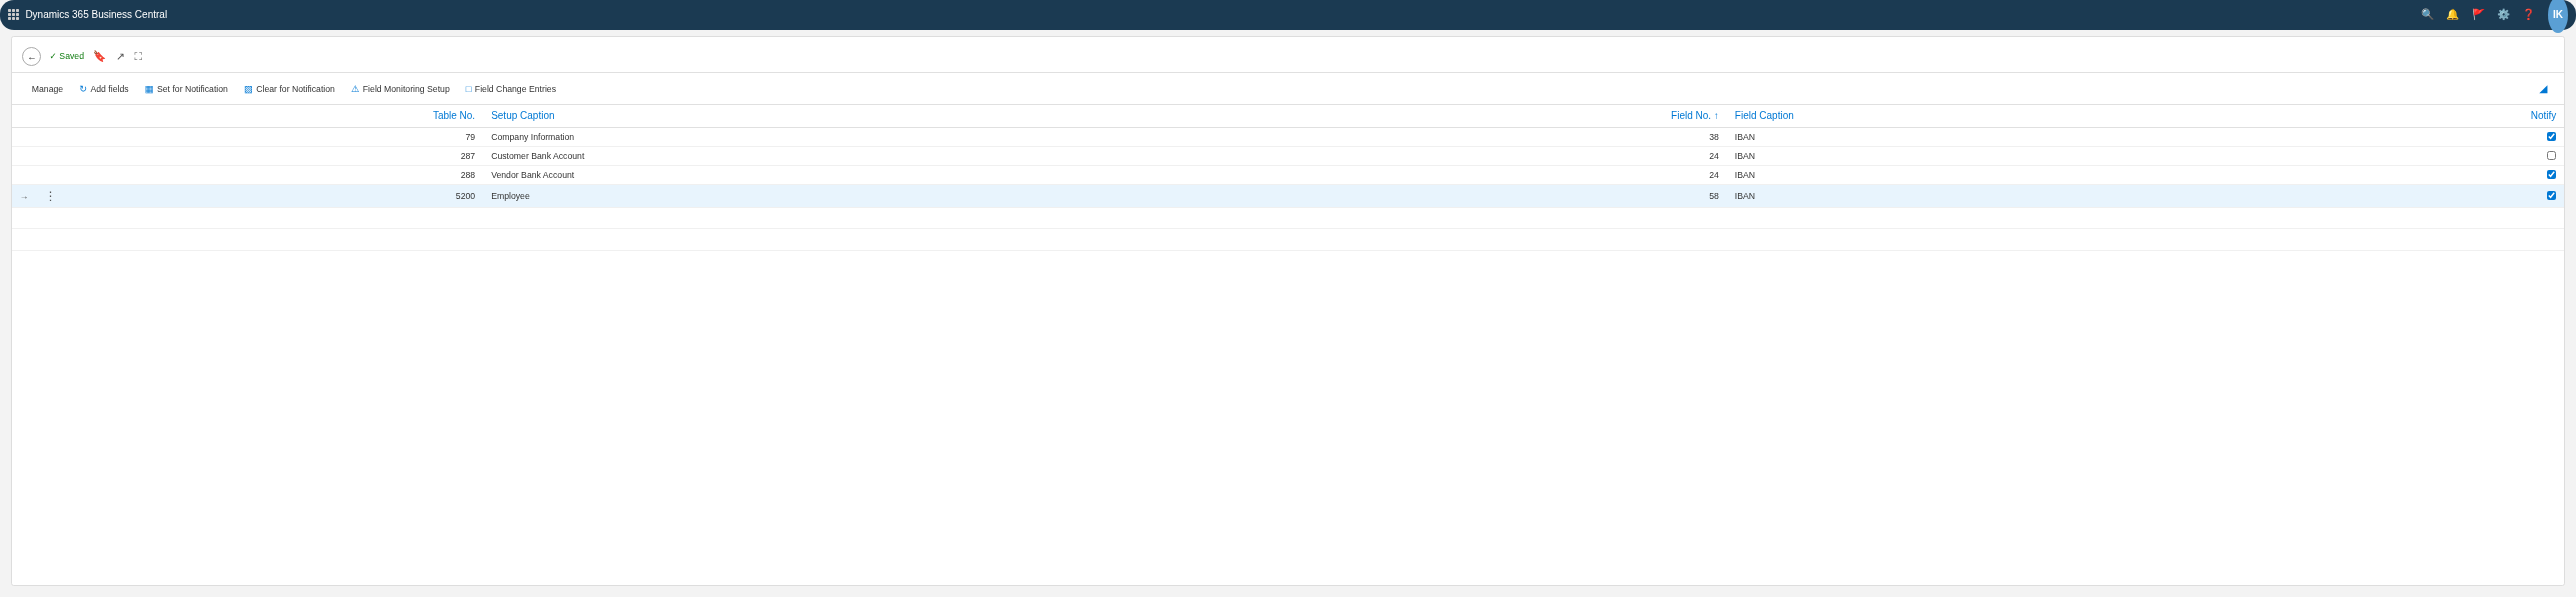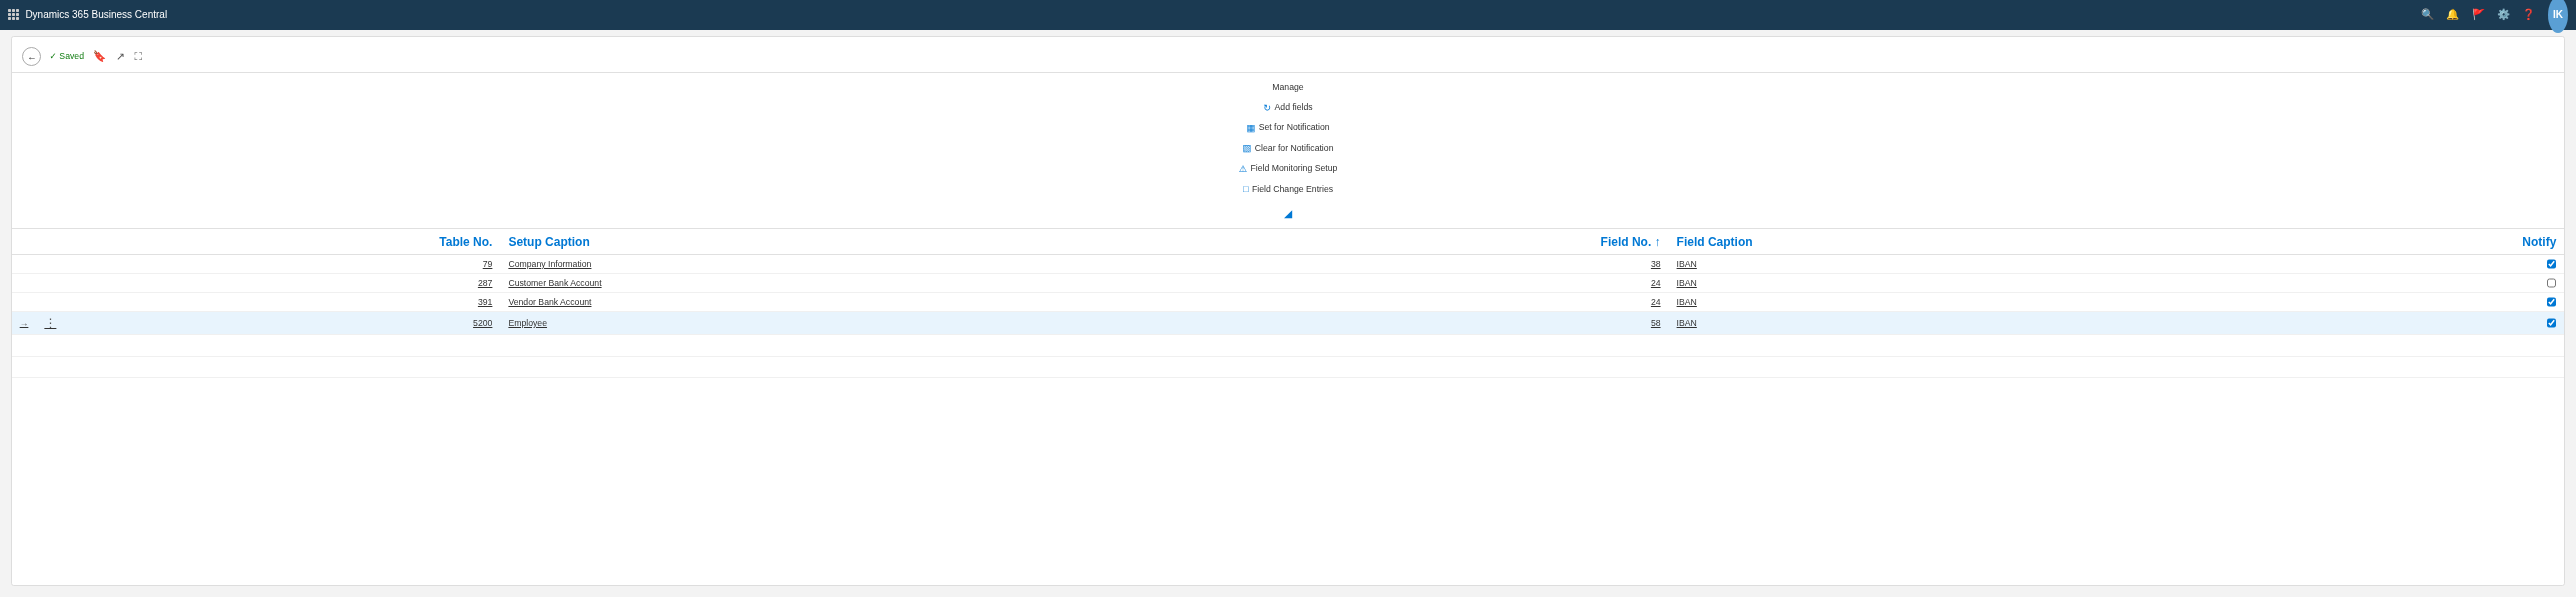--- a/index.html
+++ b/index.html
@@ -11,20 +11,21 @@
       background: #1c2b3a;
       background: #243a4e;
       background: #1e3a4f;
       background: #0f3250;
       background: #1b3a52;
       display: flex;
       align-items: center;
       height: 29.5px;
       padding: 0 8px;
       color: #fff;
+      border-radius: 14px;
     }
     .topbar-left { display: flex; align-items: center; gap: 6.7px; flex: 1; }
     .topbar-title { font-size: 10px; font-weight: 500; color: #fff; }
     .topbar-right { display: flex; align-items: center; gap: 12px; }
     .topbar-icon { color: #ccc; cursor: pointer; font-size: 10.7px; }
     .topbar-avatar {
       width: 20px; height: 36px; border-radius: 50%;
       background: #5a9fd4; display: flex; align-items: center;
       justify-content: center; color: #fff; font-size: 10px; font-weight: 600;
       cursor: pointer;
@@ -58,21 +59,20 @@
     .saved-indicator { color: #107c10; font-size: 8.7px; display: flex; align-items: center; gap: 2.7px; }
     .header-icon-btn { color: #555; cursor: pointer; font-size: 10.7px; }
 
     
     .toolbar {
       display: flex;
       align-items: center;
       padding: 5.4px 13.4px;
       gap: 2.7px;
       border-bottom: 0.7px solid #e0e0e0;
-      flex-direction: column;
     }
     .toolbar-item {
       display: flex; align-items: center; gap: 3.4px;
       padding: 3.4px 6.7px; cursor: pointer; border-radius: 2px;
       font-size: 8.7px; color: #333; white-space: nowrap;
     }
     .toolbar-icon { font-size: 9.4px; color: #0078d4; }
     .toolbar-spacer { flex: 1; }
     .filter-icon { color: #0078d4; font-size: 10.7px; cursor: pointer; padding: 3.4px; }
 
@@ -80,30 +80,29 @@
     .table-area { padding: 0; }
     table {
       width: 100%;
       border-collapse: collapse;
       font-size: 8.7px;
     }
     thead th {
       padding: 5.4px 8px;
       text-align: right;
       color: #0078d4;
-      font-weight: 700;
+      font-weight: 400;
       border-bottom: 0.7px solid #e0e0e0;
-      font-size: 12px;
+      font-size: 10px;
       cursor: pointer;
       white-space: nowrap;
     }
     thead th.left { text-align: left; }
     tbody tr {
       border-bottom: 0.7px solid #f0f0f0;
-      text-decoration: underline;
     }
     tbody tr.selected-row { background: #e8f4fd; }
     tbody td {
       padding: 4px 8px;
       text-align: right;
       color: #333;
       font-size: 8.7px;
     }
     tbody td.left { text-align: left; }
     tbody td.center { text-align: center; }
@@ -219,21 +218,21 @@
             <td class="left">IBAN</td>
             <td>
               <div class="checkbox-cell">
                 <input type="checkbox" style="">
               </div>
             </td>
           </tr>
           <tr>
             <td class="center col-indicator"></td>
             <td class="center col-dots"></td>
-            <td>391</td>
+            <td>288</td>
             <td class="left">Vendor Bank Account</td>
             <td>24</td>
             <td class="left">IBAN</td>
             <td>
               <div class="checkbox-cell">
                 <input type="checkbox" checked="" style="">
               </div>
             </td>
           </tr>
           <tr class="selected-row">

